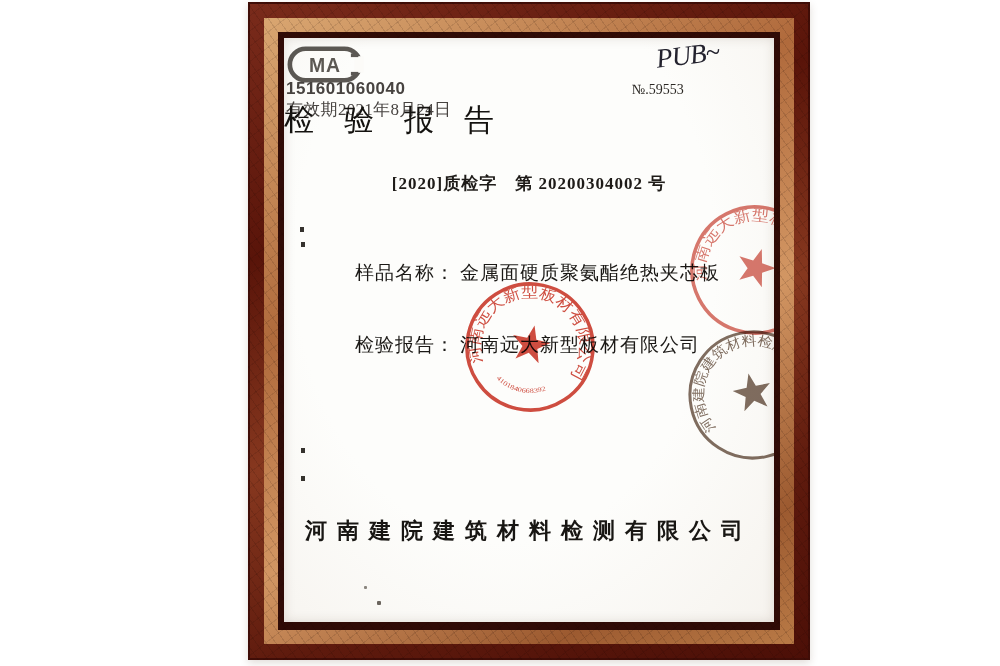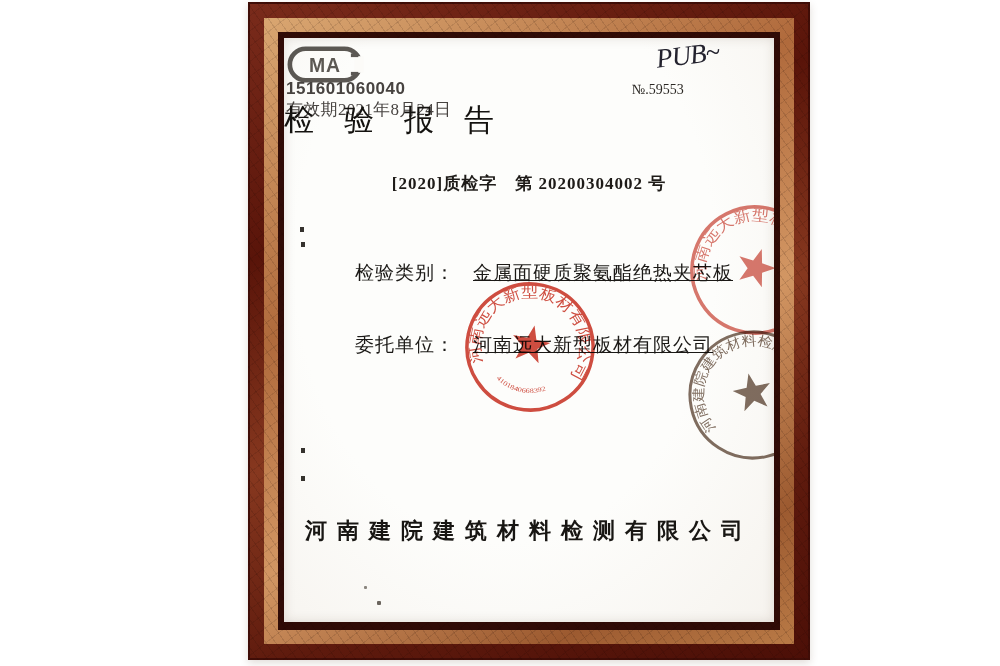--- a/index.html
+++ b/index.html
@@ -56,21 +56,21 @@
   .report-title{
     position:absolute;left:0;right:0;top:62px;text-align:left;
     font-size:30px;color:#14120f;letter-spacing:30px;white-space:nowrap;
   }
   .doc-number{
     position:absolute;left:0;right:0;top:134px;text-align:center;
     font-size:17px;font-weight:600;color:#1e1b18;letter-spacing:1px;
   }
   
   .field-row{position:absolute;left:71px;font-size:19px;letter-spacing:1px;white-space:nowrap;color:#1b1916;}
-  .field-row .value{margin-left:18px;text-decoration:underline;}
+  .field-row .value{margin-left:5px;}
   .row-sample{top:222px;}
   .row-client{top:294px;}
   .row-type{top:367px;}
   
   .issuer{
     position:absolute;left:0;right:0;top:478px;text-align:center;
     font-size:22px;font-weight:700;letter-spacing:10px;color:#181613;white-space:nowrap;
   }
   
   .seal{position:absolute;width:140px;height:140px;mix-blend-mode:multiply;}
@@ -108,24 +108,24 @@
     <div class="cma-license">151601060040</div>
     <div class="cma-validity">有效期2021年8月24日</div>
 
     <div class="report-no">№.59553</div>
     <div class="handwriting">PUB~</div>
 
     <div class="report-title">检验报告</div>
     <div class="doc-number">[2020]质检字　第 20200304002 号</div>
 
     <div class="field-row row-sample">
-      <span class="label">检验类别：</span><span class="value">金属面硬质聚氨酯绝热夹芯板</span>
+      <span class="label">样品名称：</span><span class="value">金属面硬质聚氨酯绝热夹芯板</span>
     </div>
     <div class="field-row row-client">
-      <span class="label">委托单位：</span><span class="value">河南远大新型板材有限公司</span>
+      <span class="label">检验报告：</span><span class="value">河南远大新型板材有限公司</span>
     </div>
 
     <div class="issuer">河南建院建筑材料检测有限公司</div>
 
     <svg class="seal seal-center" viewBox="0 0 140 140">
       <defs>
         <path id="arcT1" d="M 26.7 95 A 50 50 0 1 1 113.3 95" fill="none"></path>
         <path id="arcB1" d="M 43.6 107.7 A 46 46 0 0 0 96.4 107.7" fill="none"></path>
       </defs>
       <circle cx="70" cy="70" r="63" fill="none" stroke="currentColor" stroke-width="3.5"></circle>

